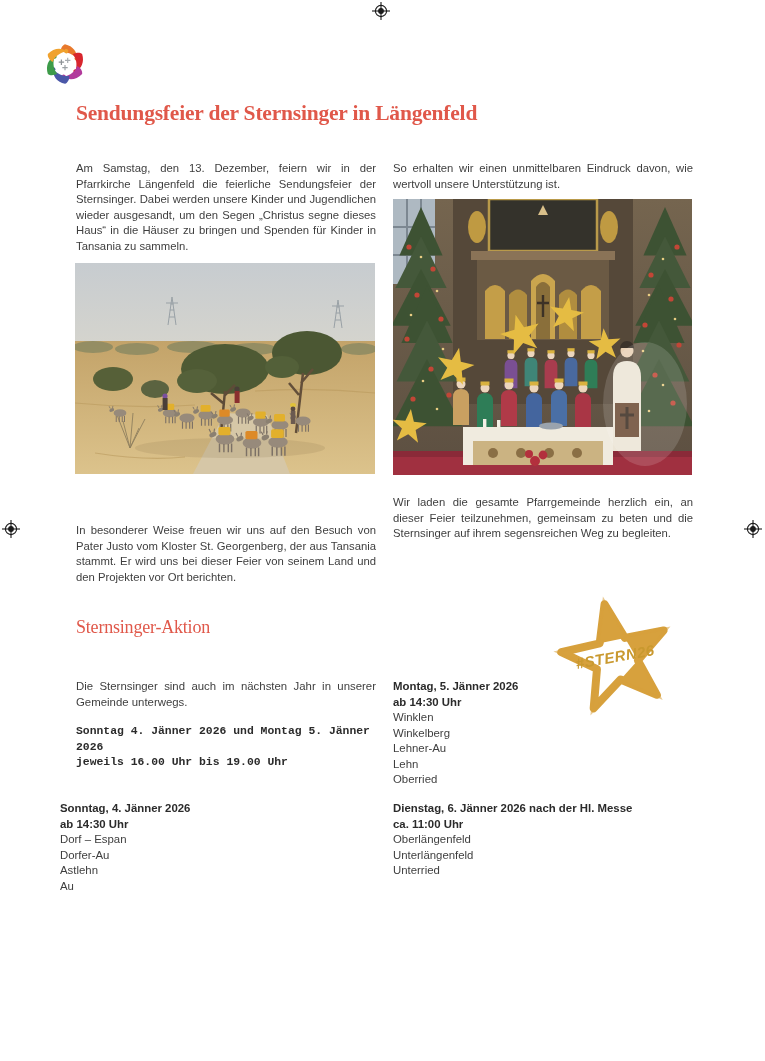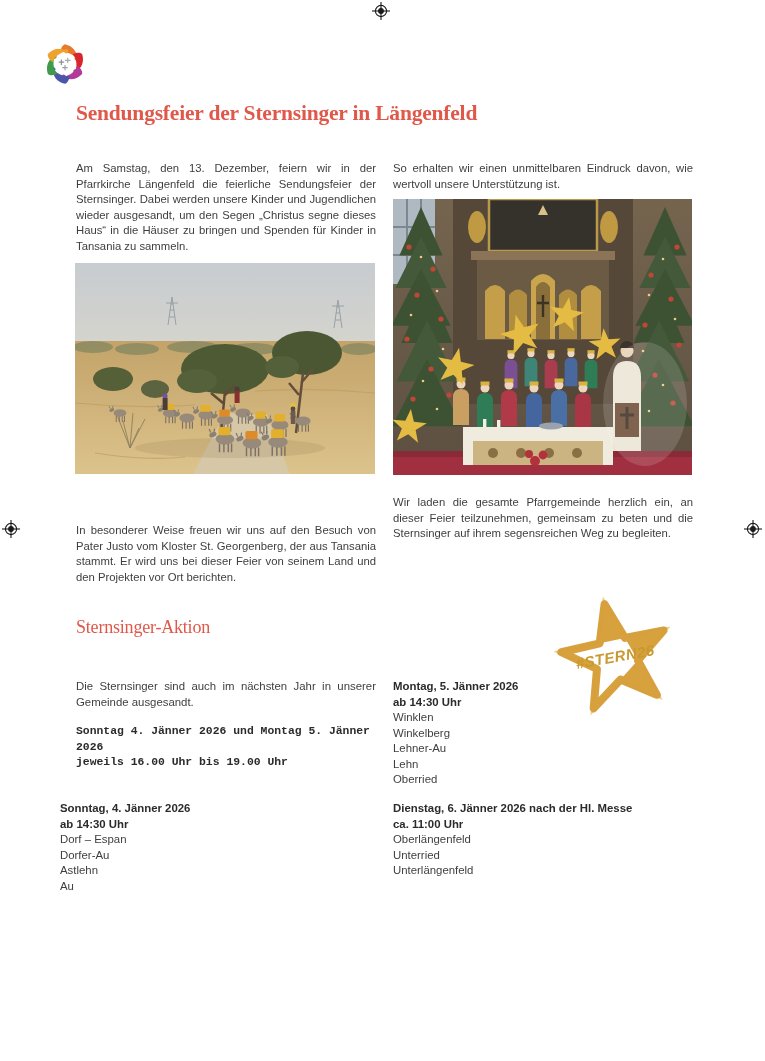--- a/index.html
+++ b/index.html
@@ -328,21 +328,21 @@
         <polygon points="0,-55 12.9,-17.8 52.3,-17 20.9,6.8 32.3,44.5 0,22 -32.3,44.5 -20.9,6.8 -52.3,-17 -12.9,-17.8" fill="none" stroke="#d7a13d" stroke-width="8" stroke-linejoin="round"></polygon>
         <polygon points="0,-55 12.9,-17.8 52.3,-17 20.9,6.8 32.3,44.5 0,22 -32.3,44.5 -20.9,6.8 -52.3,-17 -12.9,-17.8" fill="none" stroke="#d7a13d" stroke-width="2.5" opacity="0.55" transform="scale(1.07)"></polygon>
         <polygon points="12.9,-17.8 52.3,-17 20.9,6.8" fill="#d7a13d"></polygon>
         <polygon points="20.9,6.8 32.3,44.5 0,22" fill="#d7a13d"></polygon>
         <polygon points="0,-55 12.9,-17.8 -12.9,-17.8" fill="#d7a13d"></polygon>
       </g>
       <text x="60" y="68" transform="rotate(-10 60 68)" text-anchor="middle" font-family="Liberation Sans, sans-serif" font-size="15" font-weight="bold" font-style="italic" fill="#c9992f" letter-spacing="0.5">#STERN26</text>
     </svg>
   </div>
 
-  <div class="intro" style="left:76px;top:679px;">Die Sternsinger sind auch im nächsten Jahr in unserer Gemeinde ausgesandt.</div>
+  <div class="intro" style="left:76px;top:679px;">Die Sternsinger sind auch im nächsten Jahr in unserer Gemeinde unterwegs.</div>
 
   <div class="sched" style="left:76px;top:724px;font-family:Liberation Mono, monospace;">
     <div class="bold">Sonntag 4. Jänner 2026 und Montag 5. Jänner 2026</div>
     <div class="bold">jeweils 16.00 Uhr bis 19.00 Uhr</div>
   </div>
 
   <div class="sched" style="left:60px;top:801px;">
     <div class="bold">Sonntag, 4. Jänner 2026</div>
     <div class="bold">ab 14:30 Uhr</div>
     <div>Dorf – Espan</div>
@@ -358,21 +358,21 @@
     <div>Winkelberg</div>
     <div>Lehner-Au</div>
     <div>Lehn</div>
     <div>Oberried</div>
   </div>
 
   <div class="sched" style="left:393px;top:801px;">
     <div class="bold">Dienstag, 6. Jänner 2026 nach der Hl. Messe</div>
     <div class="bold">ca. 11:00 Uhr</div>
     <div>Oberlängenfeld</div>
+    <div>Unterlängenfeld</div>
     <div>Unterried</div>
-    <div>Unterlängenfeld</div>
   </div>
 
 
   <div class="pagenum">22</div>
   <div class="footline"></div>
 
 </div>
 
 </body></html>

